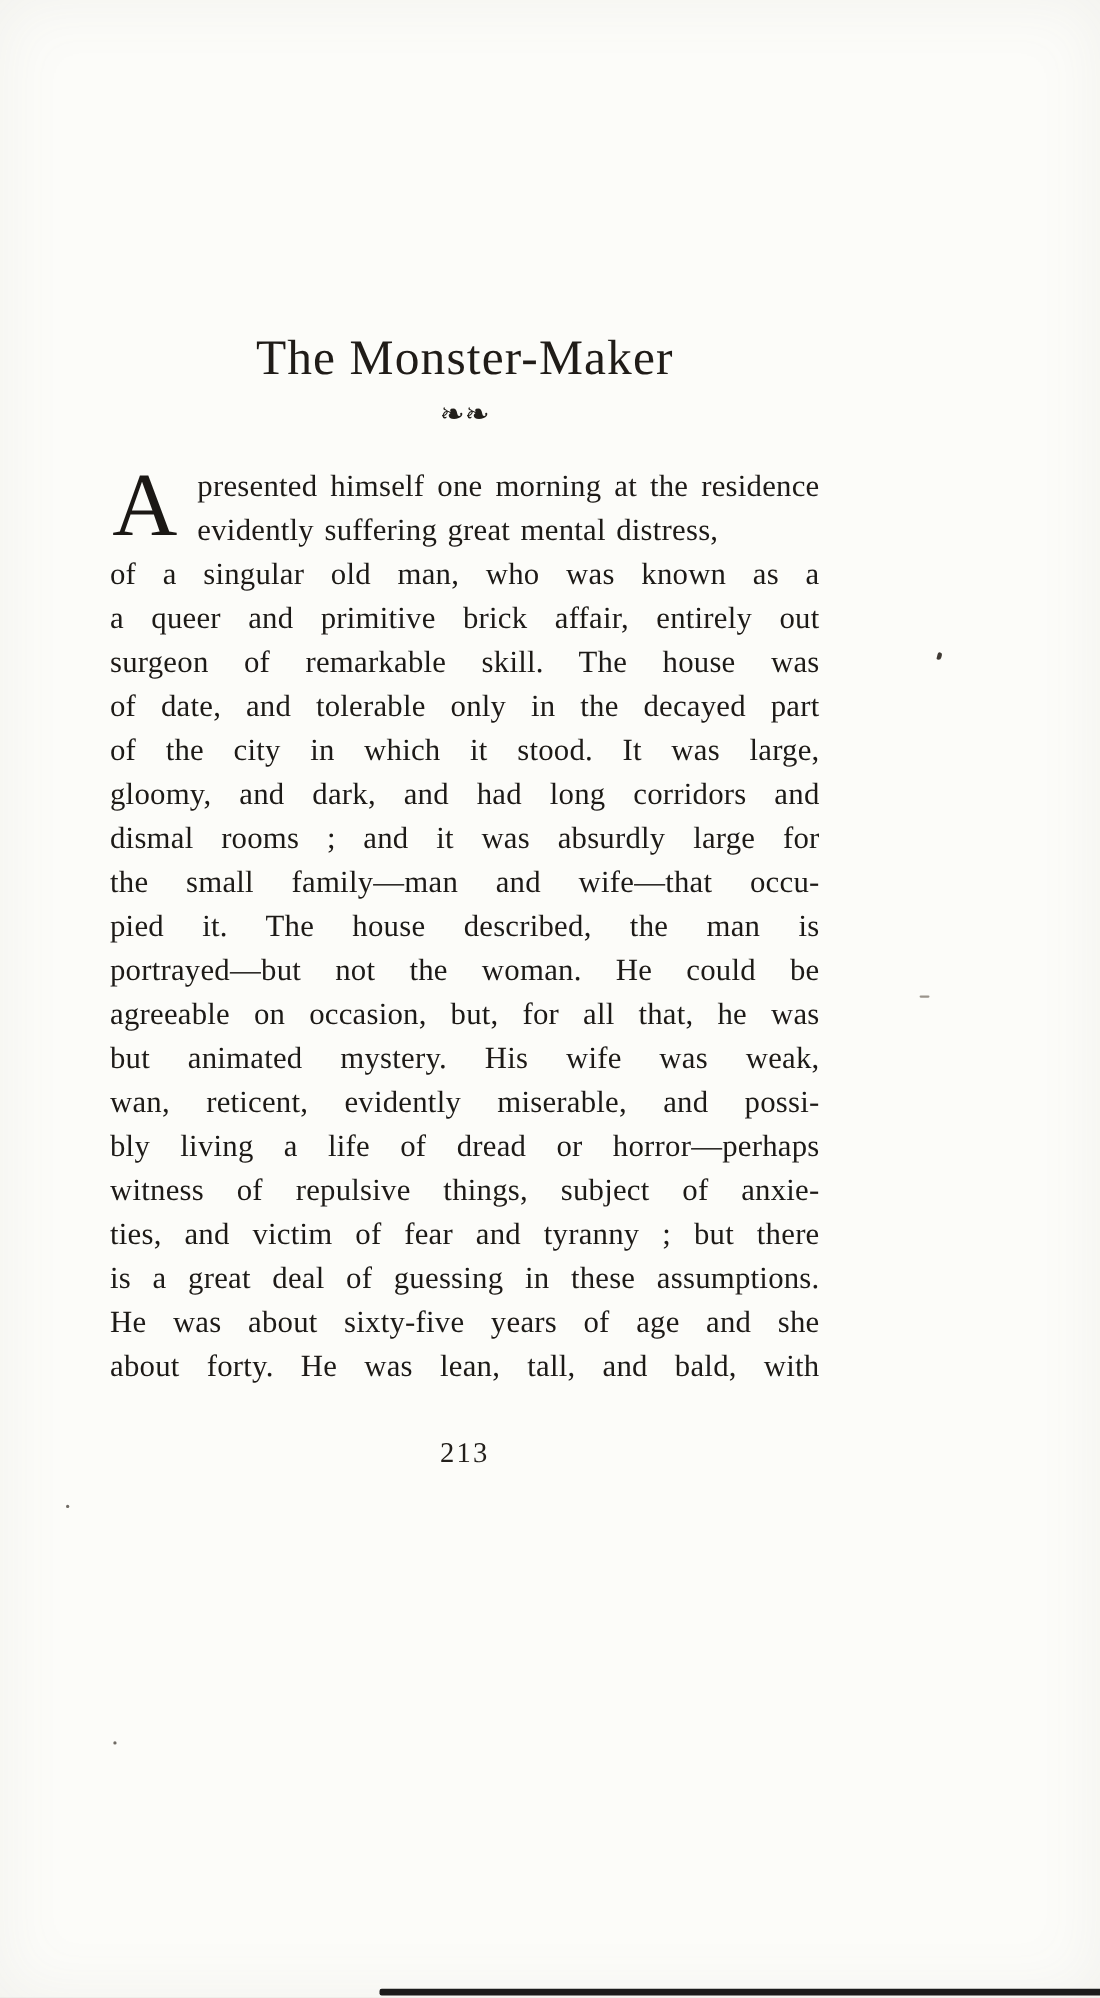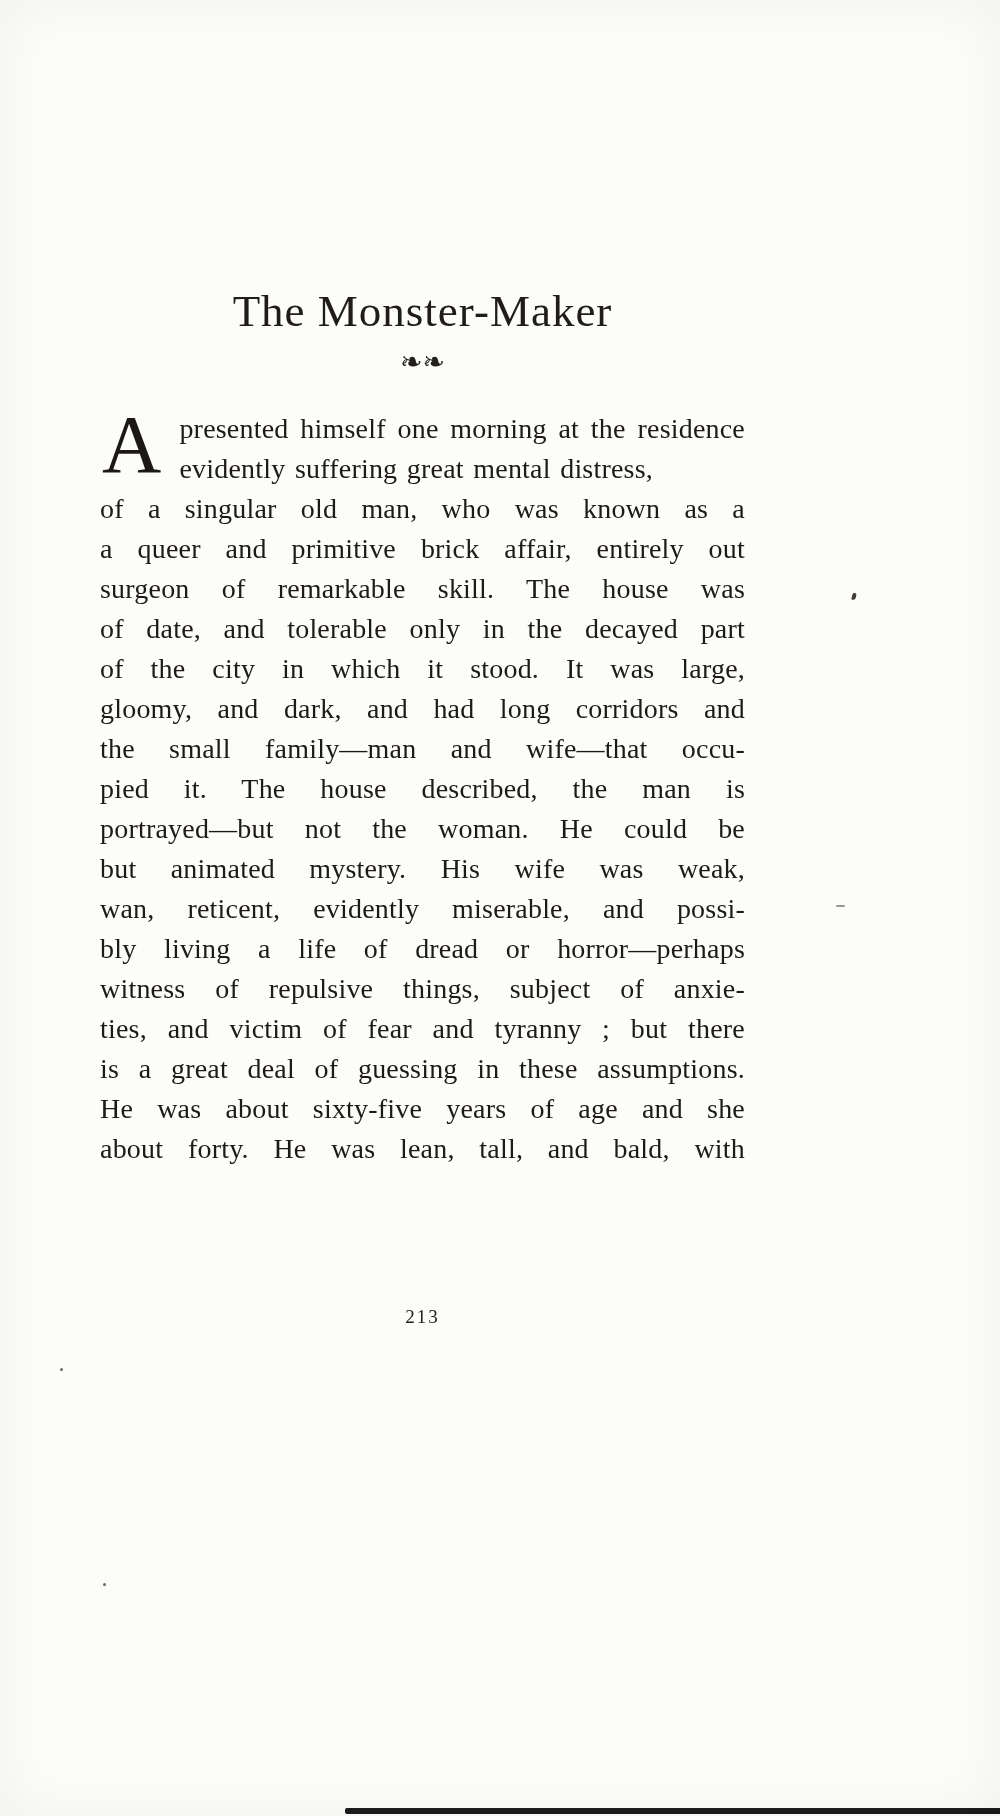--- a/index.html
+++ b/index.html
@@ -14,21 +14,21 @@
     margin: 0 auto;
     background: #fcfcf9;
     overflow: hidden;
     font-family: "Liberation Serif", "DejaVu Serif", serif;
     color: #1d1a17;
     box-shadow: inset 0 0 60px rgba(120,115,100,0.08);
   }
   .textblock {
     position: absolute;
     left: 100px;
-    top: 285px;
+    top: 299px;
     width: 645px;
   }
   .page-title {
     text-align: center;
     font-size: 45px;
     line-height: 52px;
     letter-spacing: 1px;
     color: #201c18;
   }
   .ornament {
@@ -61,21 +61,21 @@
   }
   .line.short {
     padding-right: 92px;
   }
   .page-number {
     position: absolute;
     left: 100px;
     width: 645px;
     top: 1306px;
     text-align: center;
-    font-size: 19px;
+    font-size: 26px;
     letter-spacing: 2px;
     color: #24201c;
   }
   
   .scan-bar-bottom {
     position: absolute;
     left: 345px;
     right: 0;
     bottom: 2px;
     height: 6px;
@@ -106,23 +106,25 @@
     <div class="bodytext">
       <span class="dropcap">A</span>
       <div class="line">presented himself one morning at the residence</div>
       <div class="line short">evidently suffering great mental distress,</div>
       <div class="line">of a singular old man, who was known as a</div>
       <div class="line">a queer and primitive brick affair, entirely out</div>
       <div class="line">surgeon of remarkable skill.  The house was</div>
       <div class="line">of date, and tolerable only in the decayed part</div>
       <div class="line">of the city in which it stood.  It was large,</div>
       <div class="line">gloomy, and dark, and had long corridors and</div>
+      <div class="line">dismal rooms ; and it was absurdly large for</div>
       <div class="line">the small family—man and wife—that occu-</div>
       <div class="line">pied it.  The house described, the man is</div>
       <div class="line">portrayed—but not the woman.  He could be</div>
+      <div class="line">agreeable on occasion, but, for all that, he was</div>
       <div class="line">but animated mystery.  His wife was weak,</div>
       <div class="line">wan, reticent, evidently miserable, and possi-</div>
       <div class="line">bly living a life of dread or horror—perhaps</div>
       <div class="line">witness of repulsive things, subject of anxie-</div>
       <div class="line">ties, and victim of fear and tyranny ; but there</div>
       <div class="line">is a great deal of guessing in these assumptions.</div>
       <div class="line">He was about sixty-five years of age and she</div>
       <div class="line">about forty.  He was lean, tall, and bald, with</div>
     </div>
 

